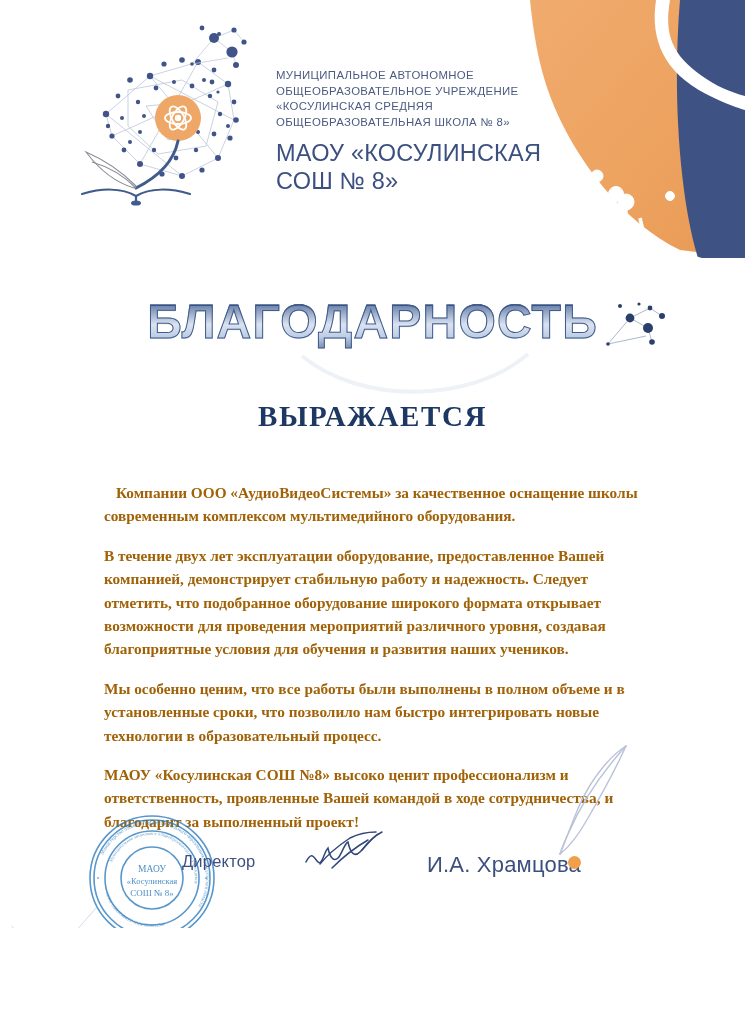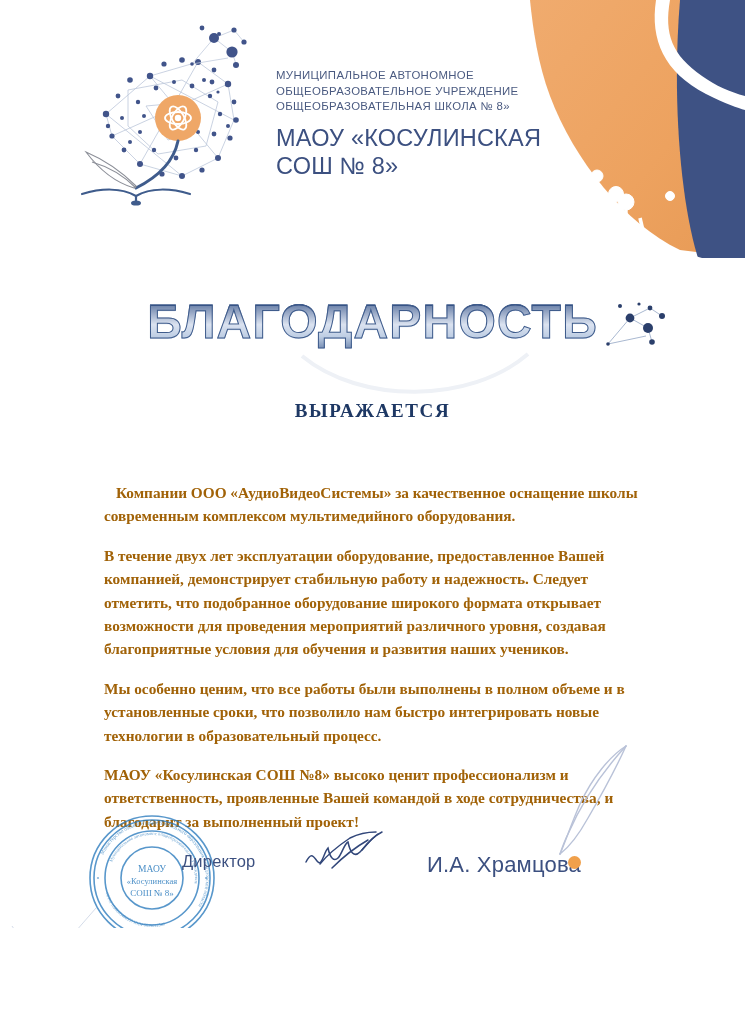--- a/index.html
+++ b/index.html
@@ -102,21 +102,21 @@
 
   
   .subtitle {
     position: absolute;
     left: 0;
     top: 400px;
     width: 745px;
     text-align: center;
     font-family: "Liberation Serif", serif;
     font-weight: bold;
-    font-size: 19px;
+    font-size: 29px;
     letter-spacing: 1.6px;
     color: #1e3864;
   }
 
   
   .body-copy {
     position: absolute;
     left: 104px;
     top: 481px;
     width: 548px;
@@ -364,20 +364,21 @@
           <circle cx="4" cy="46" r="1.8"></circle>
         <circle cx="24" cy="64" r="2.4"></circle>
           <circle cx="30" cy="74" r="1.6"></circle>
       </g>
     </svg>
   </div>
 
   <div class="header-text">
     <div class="org-small">МУНИЦИПАЛЬНОЕ АВТОНОМНОЕ</div>
     <div class="org-small">ОБЩЕОБРАЗОВАТЕЛЬНОЕ УЧРЕЖДЕНИЕ</div>
+    <div class="org-small">«КОСУЛИНСКАЯ СРЕДНЯЯ</div>
     <div class="org-small">ОБЩЕОБРАЗОВАТЕЛЬНАЯ ШКОЛА № 8»</div>
     <div class="org-big">МАОУ «КОСУЛИНСКАЯ</div>
     <div class="org-big" style="margin-top:0">СОШ № 8»</div>
   </div>
 
   <div class="ghost-arc">
     <svg width="230" height="60" viewBox="0 0 230 60" xmlns="http://www.w3.org/2000/svg">
       <path d="M2,4 C60,52 170,52 228,2" stroke="#eef1f6" stroke-width="4" fill="none"></path>
     </svg>
   </div>

